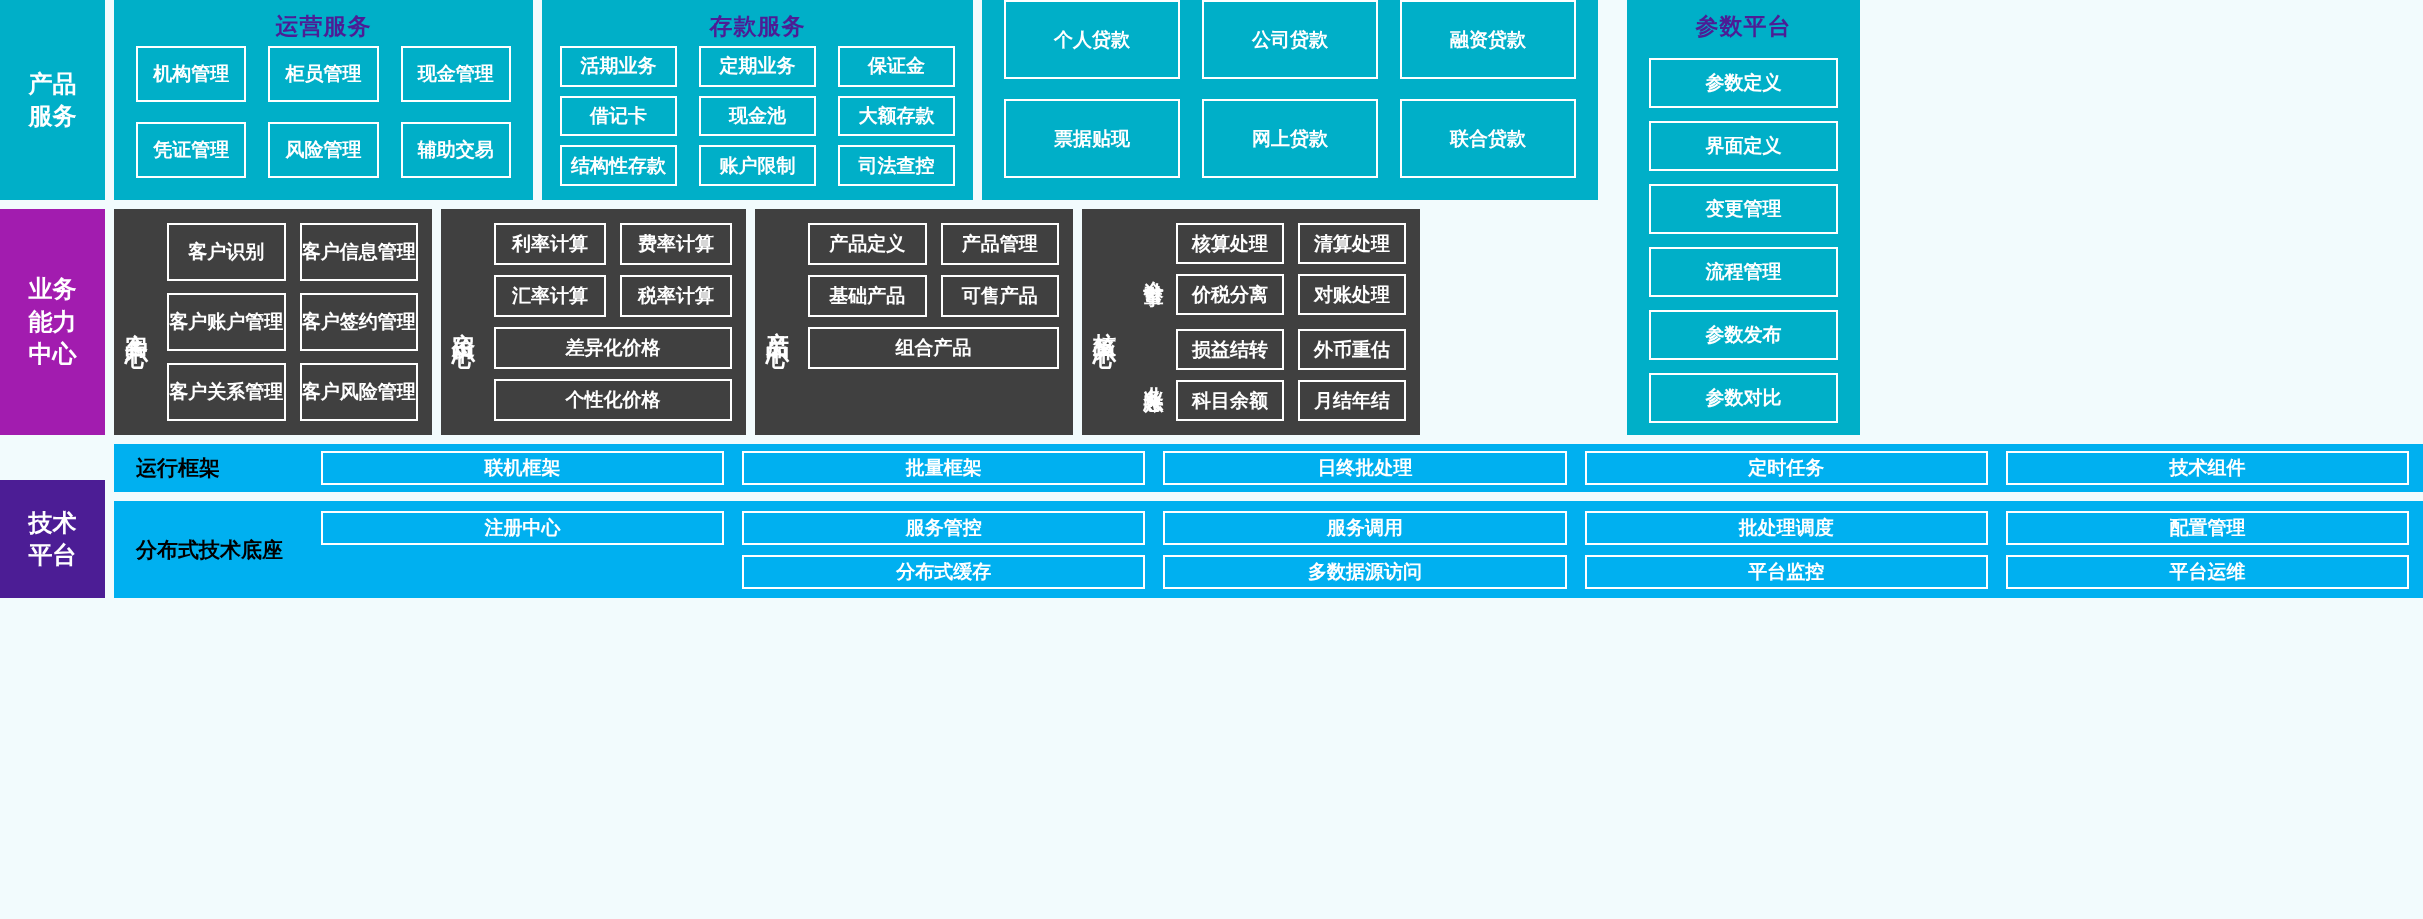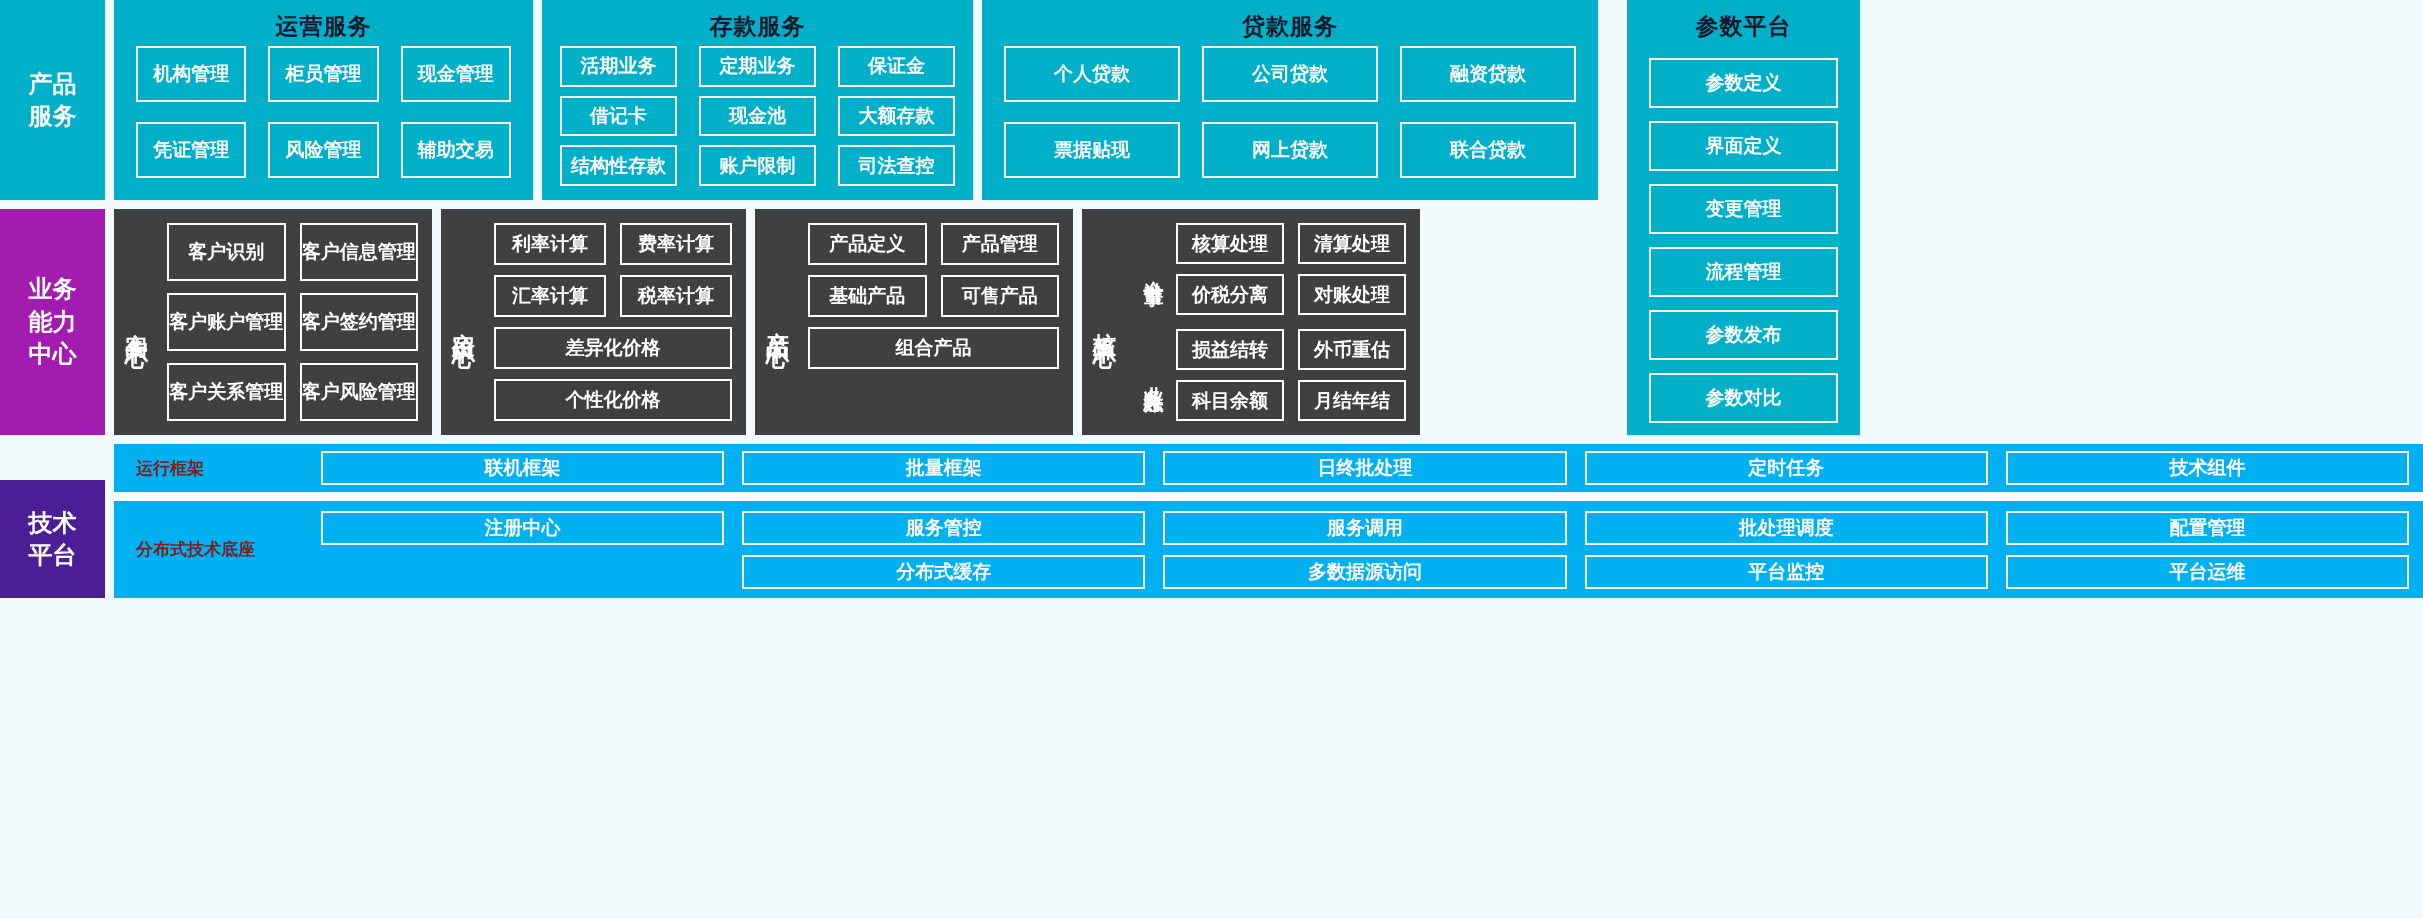--- a/index.html
+++ b/index.html
@@ -25,21 +25,21 @@
   .rowlabel.teal{background:#00AFC8;}
   .rowlabel.gray{background:#a21caf;}
   .rowlabel.blue{background:#4c1d95;margin-top:36px;}
 
   
   .group{position:relative;display:flex;flex-direction:column;box-sizing:border-box;}
   .group.teal{background:#00AFC8;}
   .group.gray{background:#404040;}
 
   .group-title{
-    color:#0f172a;font-weight:bold;font-size:23px;text-align:center;
+    color:#4c1d95;font-weight:bold;font-size:23px;text-align:center;
     padding-top:11px;padding-bottom:4px;letter-spacing:1px;
   }
 
   
   .tile{
     border:2px solid #fff;color:#fff;font-weight:bold;font-size:19px;
     display:flex;align-items:center;justify-content:center;text-align:center;
     box-sizing:border-box;line-height:1.15;
   }
 
@@ -80,21 +80,21 @@
     gap:10px 14px;padding:14px 14px 14px 6px;flex:1;}
   .price-grid .wide{grid-column:1/3;}
   .acct-wrap{display:flex;flex-direction:column;flex:1;gap:14px;padding:14px 14px 14px 4px;}
   .acct-sub{display:flex;flex:1;align-items:stretch;}
   .acct-grid{display:grid;grid-template-columns:1fr 1fr;grid-template-rows:1fr 1fr;
     gap:10px 14px;flex:1;}
 
   
   .tech-col{flex:1;display:flex;flex-direction:column;gap:9px;}
   .tech-row{display:flex;align-items:center;background:#00B0F0;flex:1;padding:0 14px;gap:20px;box-sizing:border-box;}
-  .tech-row .rlabel{flex:0 0 165px;color:#7f1d1d;font-weight:bold;font-size:17px;text-align:left;padding-left:8px;}
+  .tech-row .rlabel{flex:0 0 165px;color:#000000;font-weight:bold;font-size:21px;text-align:left;padding-left:8px;}
   .tech-row .rlabel.wide{flex:0 0 165px;}
   .tech-items{display:grid;grid-template-columns:repeat(5,1fr);gap:10px 18px;flex:1;}
   .tech-items .tile{height:34px;font-size:19px;}
   .tech-items.twin{grid-template-rows:1fr 1fr;}
   .tech-items.twin .tall{grid-row:1/3;}
 
   .devops{flex:0 0 233px;background:#00B0F0;display:flex;flex-direction:column;
     align-items:center;padding:6px 18px 10px;box-sizing:border-box;gap:7px;}
   .devops .dtitle{color:#fff;font-weight:bold;font-size:25px;padding:2px 0 4px;}
   .devops .tile{width:100%;height:32px;font-size:19px;font-weight:bold;}
@@ -131,21 +131,20 @@
         <div class="tile">借记卡</div>
         <div class="tile">现金池</div>
         <div class="tile">大额存款</div>
         <div class="tile">结构性存款</div>
         <div class="tile">账户限制</div>
         <div class="tile">司法查控</div>
       </div>
     </div>
 
     <div class="group teal g-loan">
-      <div class="group-title">贷款服务</div>
       <div class="tiles3 two-rows">
         <div class="tile">个人贷款</div>
         <div class="tile">公司贷款</div>
         <div class="tile">融资贷款</div>
         <div class="tile">票据贴现</div>
         <div class="tile">网上贷款</div>
         <div class="tile">联合贷款</div>
       </div>
     </div>
 

